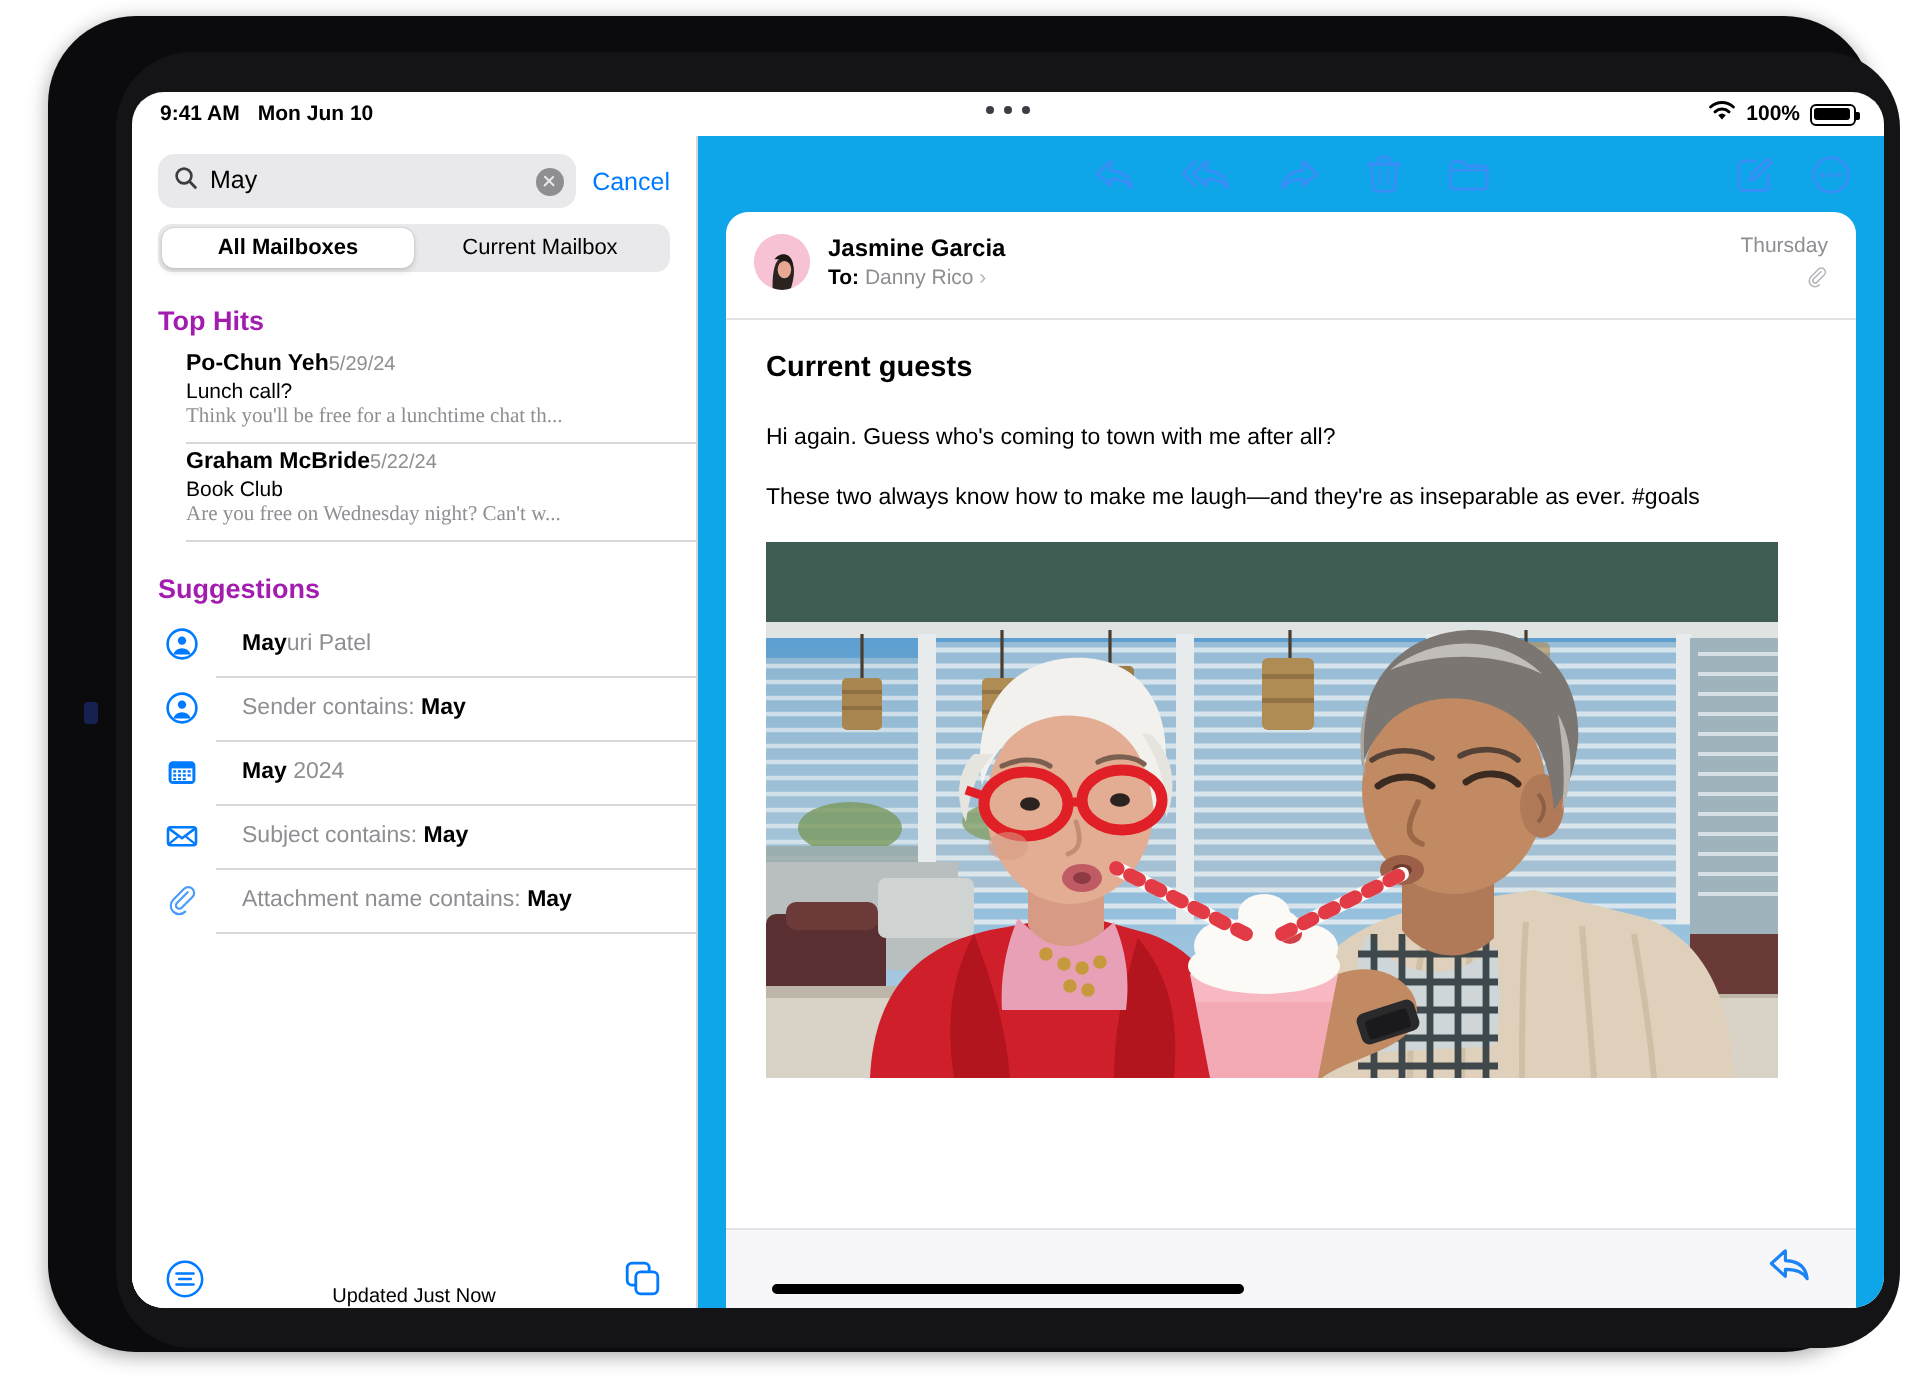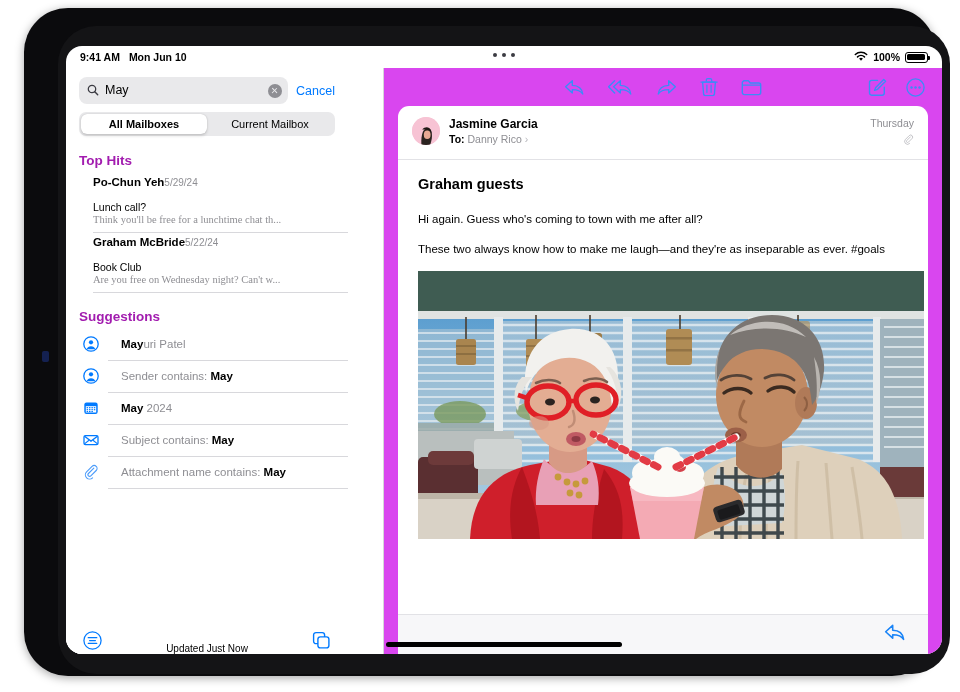--- a/index.html
+++ b/index.html
@@ -99,25 +99,24 @@
   }
   .sidebar {
     width: 282px; height: 586px;
     background: #ffffff;
     position: relative;
     box-sizing: border-box;
     flex: 0 0 282px;
   }
   .detail {
     flex: 1 1 auto;
-    background: #d946ef;
+    background: #0ea5e9;
     position: relative;
     border-left: 0.5px solid #d6d6da;
     overflow: hidden;
-    margin-left: 35px;
   }
 
   
   .search-row {
     display: flex; align-items: center;
     gap: 8px;
     padding: 9px 11px 0 13px;
   }
   .search-field {
     flex: 1 1 auto;
@@ -198,21 +197,21 @@
     content: ""; position: absolute;
     left: 27px; right: 0; top: 0; height: 0.5px;
     background: #d8d8dc;
   }
   .hit-top {
     display: flex; align-items: baseline;
     justify-content: flex-start;
   }
   .hit-name { font-size: 11.5px; font-weight: bold; color: #000; }
   .hit-date { font-size: 10px; color: #8e8e93; }
-  .hit-subject { font-size: 10.5px; color: #000; margin-top: 13px; }
+  .hit-subject { font-size: 10.5px; color: #000; margin-top: 2px; }
   .hit-preview {
     font-size: 10.5px; color: #8e8e93; margin-top: 1px;
     white-space: nowrap; overflow: hidden; text-overflow: ellipsis; font-family: Liberation Serif, serif;
   }
   .hits-wrap { position: relative; }
   .hits-wrap::after {
     content: ""; position: absolute;
     left: 27px; right: 0; bottom: 0; height: 0.5px;
     background: #d8d8dc;
   }
@@ -594,21 +593,21 @@
                 <span class="msg-date">Thursday</span>
                 <span>
                   <svg width="11" height="11" viewBox="0 0 16 16">
                     <path d="M11.3 4.1 5.2 10.2a1.9 1.9 0 0 0 2.7 2.7l6.1-6.1a3.3 3.3 0 0 0-4.7-4.7L3.1 8.3a4.8 4.8 0 0 0 6.8 6.8" stroke="#b6b6bb" stroke-width="1.3" fill="none" stroke-linecap="round" transform="scale(0.88) translate(1,0.6)"></path>
                   </svg>
                 </span>
               </div>
             </div>
 
             <div class="msg-body">
-              <div class="msg-subject">Graham guests</div>
+              <div class="msg-subject">Current guests</div>
               <p class="msg-para">Hi again. Guess who's coming to town with me after all?</p>
               <p class="msg-para">These two always know how to make me laugh—and they're as inseparable as ever. #goals</p>
 
               <div class="photo-wrap">
                 <svg width="506" height="268" viewBox="0 0 506 268">
                   <defs>
                     <linearGradient id="sky" x1="0" y1="0" x2="0" y2="1">
                       <stop offset="0%" stop-color="#5d9fd0"></stop>
                       <stop offset="100%" stop-color="#a9cbe0"></stop>
                     </linearGradient>

